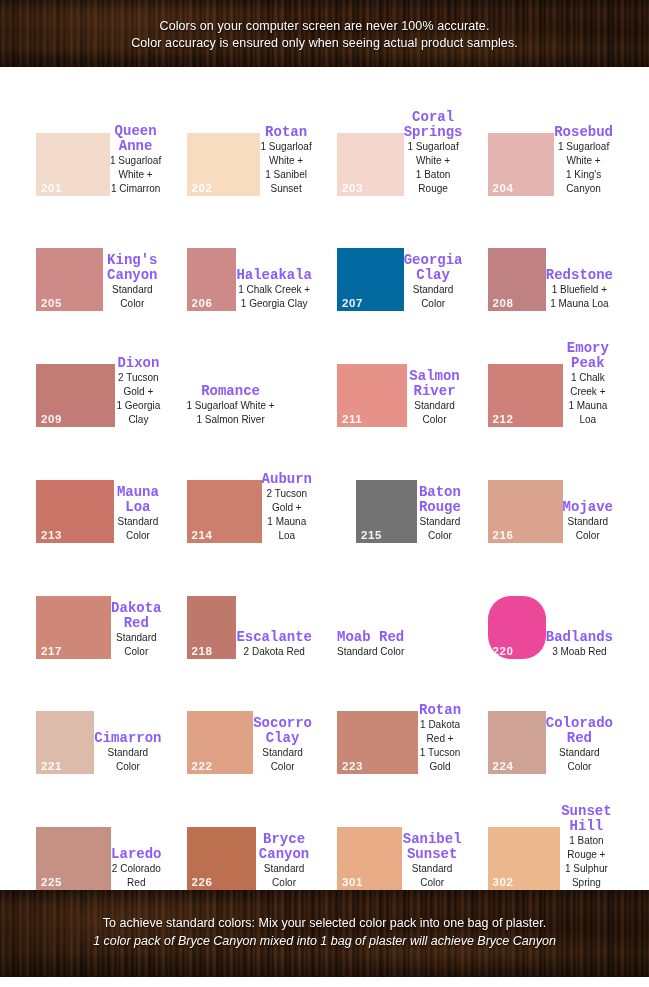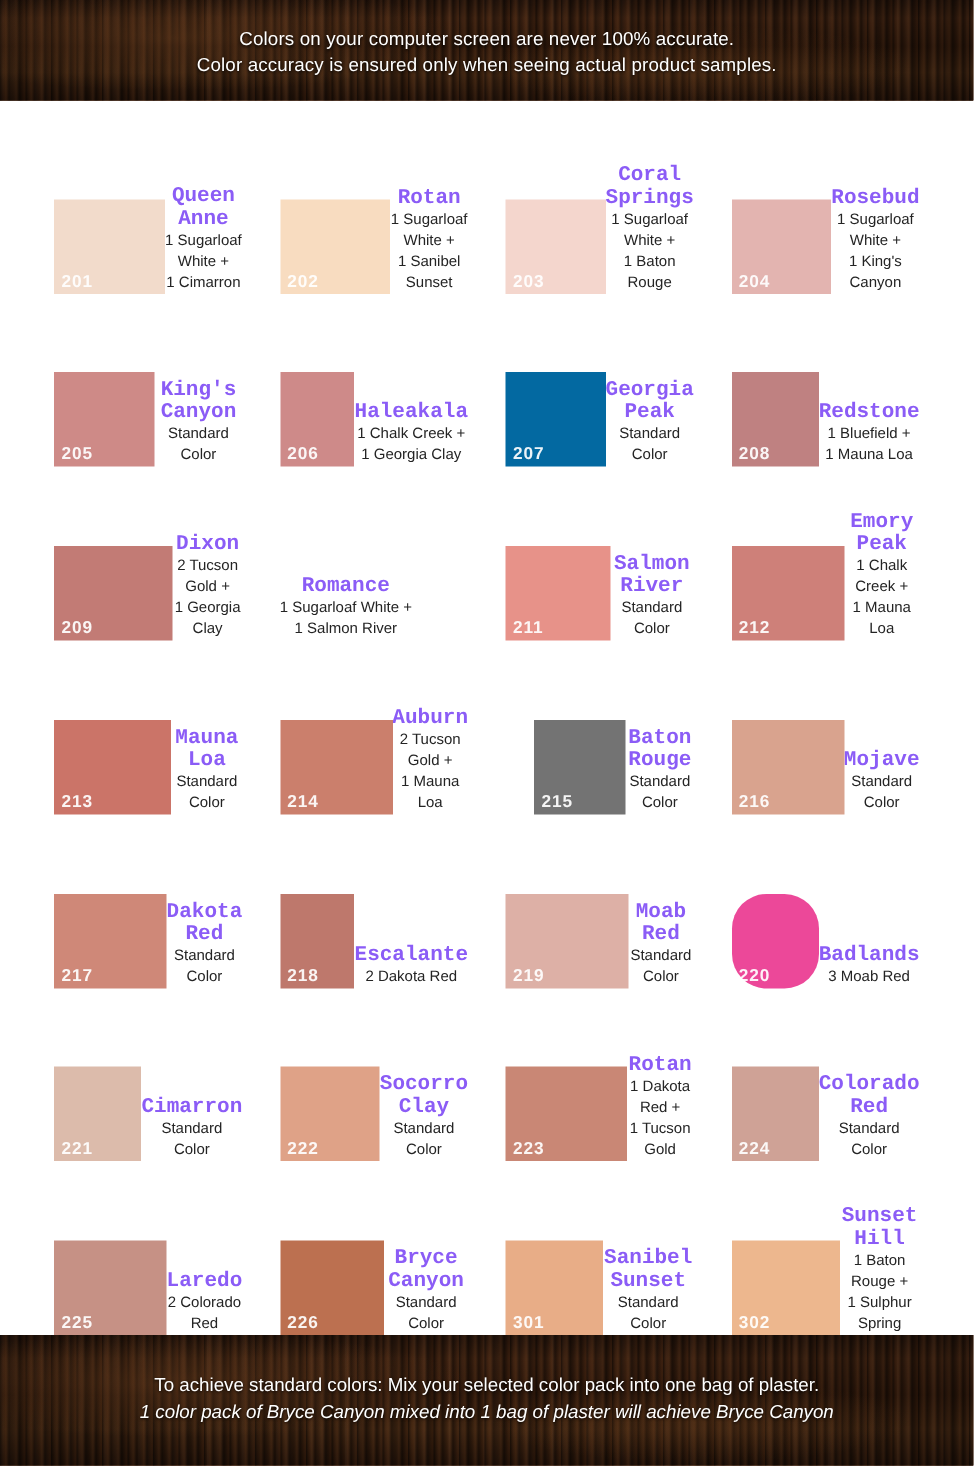--- a/index.html
+++ b/index.html
@@ -183,21 +183,21 @@
         <div class="swatch-name">Haleakala</div>
         <div class="swatch-formula">1 Chalk Creek  +
 1 Georgia Clay</div>
       </div>
     </div>
     <div class="swatch-cell">
       <div class="swatch-chip" style="background-color: #0369a1;">
         <span class="swatch-number">207</span>
       </div>
       <div class="swatch-info">
-        <div class="swatch-name">Georgia Peak</div>
+        <div class="swatch-name">Georgia Clay</div>
         <div class="swatch-formula">Standard Color</div>
       </div>
     </div>
     <div class="swatch-cell">
       <div class="swatch-chip" style="background-color: rgb(191, 129, 129);">
         <span class="swatch-number">208</span>
       </div>
       <div class="swatch-info">
         <div class="swatch-name">Redstone</div>
         <div class="swatch-formula">1 Bluefield  +
@@ -289,23 +289,20 @@
     <div class="swatch-cell">
       <div class="swatch-chip" style="background-color: rgb(190, 120, 108);">
         <span class="swatch-number">218</span>
       </div>
       <div class="swatch-info">
         <div class="swatch-name">Escalante</div>
         <div class="swatch-formula">2 Dakota Red</div>
       </div>
     </div>
     <div class="swatch-cell">
-      <div class="swatch-chip" style="background-color: rgb(221, 176, 166);">
-        <span class="swatch-number">219</span>
-      </div>
       <div class="swatch-info">
         <div class="swatch-name">Moab Red</div>
         <div class="swatch-formula">Standard Color</div>
       </div>
     </div>
     <div class="swatch-cell">
       <div class="swatch-chip" style="background-color: #ec4899; border-radius: 23px;">
         <span class="swatch-number">220</span>
       </div>
       <div class="swatch-info">

